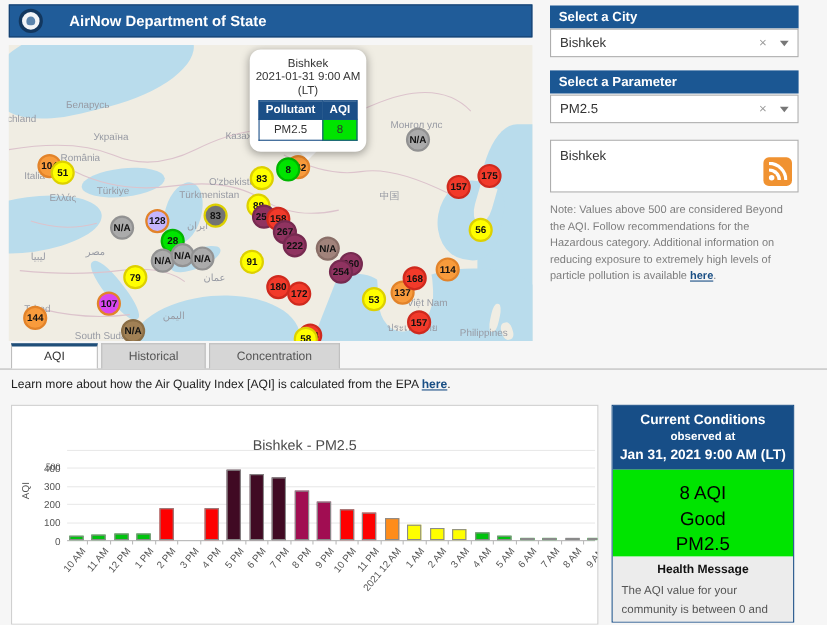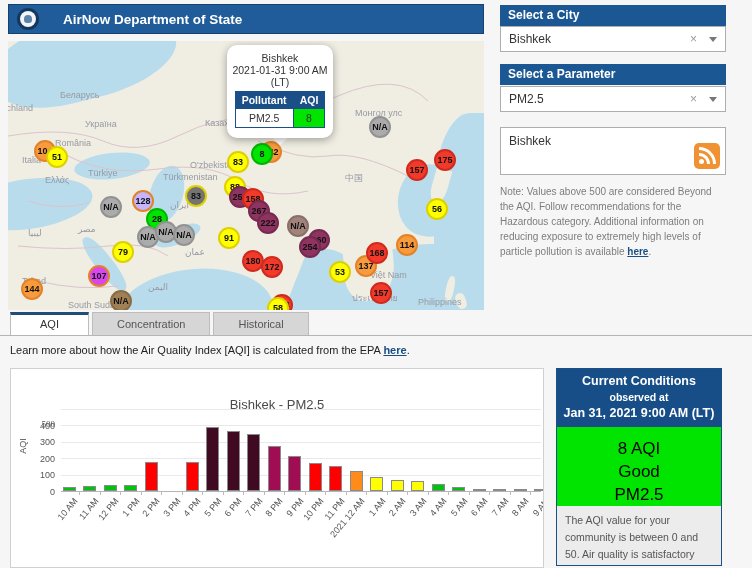--- a/index.html
+++ b/index.html
@@ -213,22 +213,22 @@
       <i class="dot"></i>
       <i class="a1"></i>
       <i class="a2"></i>
     </span>
 </div>
 <div class="note"><span>Note: Values above 500 are considered Beyond the AQI. Follow recommendations for the Hazardous category. Additional information on reducing exposure to extremely high levels of particle pollution is available </span><a>here</a><span>.</span></div>
 
 <div class="tabs-row">
   <div class="tabs" id="tabs">
       <div class="tab active">AQI</div>
+      <div class="tab">Historical</div>
       <div class="tab">Concentration</div>
-      <div class="tab">Historical</div>
     </div>
 </div>
 <div class="learn"><span>Learn more about how the Air Quality Index [AQI] is calculated from the EPA </span><a>here</a><span>.</span></div>
 
 <div class="chart-box">
   <div class="chart-title">Bishkek - PM2.5</div>
   <div class="ylab">AQI</div>
   <div id="plot">
       <div class="gridline" style="top: 122px; background: rgb(181, 181, 181);"></div>
       <div class="ytick" style="top: 117.5px;">0</div>
@@ -320,15 +320,16 @@
     <div class="l1">Current Conditions</div>
     <div class="l2">observed at</div>
     <div class="l3">Jan 31, 2021 9:00 AM (LT)</div>
   </div>
   <div class="cc-aqi">
     <div>8 AQI</div>
     <div>Good</div>
     <div>PM2.5</div>
   </div>
   <div class="cc-health">
+    <div class="ht">Health Message</div>
     <div class="hb">The AQI value for your community is between 0 and 50. Air quality is satisfactory and poses little or no health risk.</div>
   </div>
 </div>
 
 </body></html>

